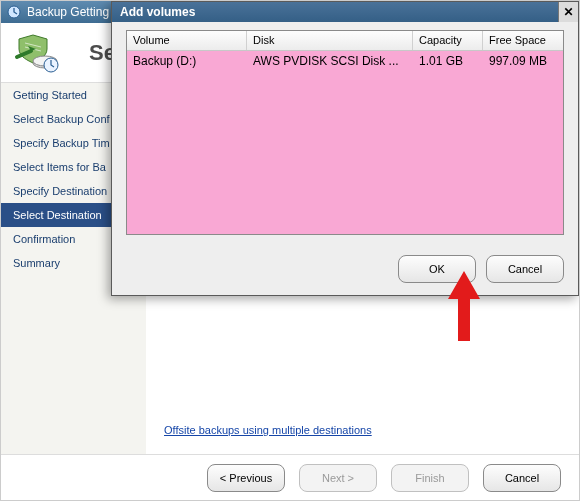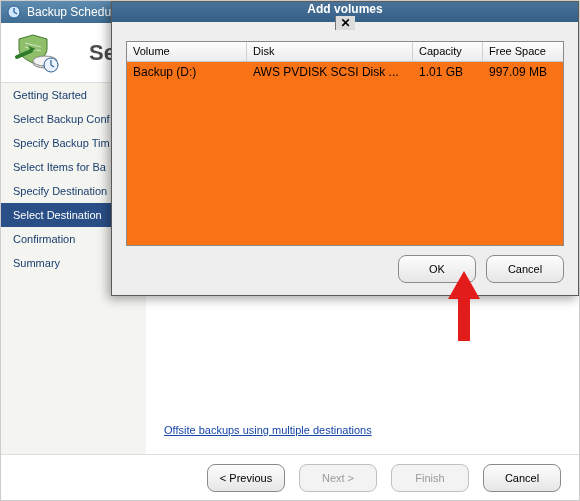--- a/index.html
+++ b/index.html
@@ -133,35 +133,35 @@
     width:468px; height:295px;
     background:#eeeeee;
     border:1px solid #5a5a5a;
     box-shadow: -3px 3px 10px rgba(0,0,0,0.35);
   }
   .modal-titlebar {
     height:20px;
     background:linear-gradient(#4a7299,#345f86);
     color:#fff;
     display:flex; align-items:center; justify-content:space-between;
-    padding-left:0;
-    font-size:12px; font-weight:bold;flex-direction:column;
+    padding-left:8px;
+    font-size:12px; font-weight:bold;
   }
   .modal-close {
     width:20px;height:20px;
     background:#dcdcdc;
     border-left:1px solid #777;
     display:flex;align-items:center;justify-content:center;
     font-family:Arial; font-weight:bold; font-size:12px; color:#000;
     cursor:pointer;
   }
 
   .listview {
-    position:absolute; left:14px; top:39px; right:14px; height:205px;
-    background:#f97316;
+    position:absolute; left:14px; top:28px; right:14px; height:205px;
+    background:#f9a8d4;
     border:1px solid #8a8a8a;
   }
   .lv-head {
     display:flex; height:20px;
     background:linear-gradient(#fdfdfd,#ececec);
     border-bottom:1px solid #c8c8c8;
     font-size:11px;
   }
   .lv-col {
     border-right:1px solid #d0d0d0;
@@ -194,21 +194,21 @@
 </head>
 <body>
 
 <div class="wiz-titlebar">
   <span class="ticon">
     <svg viewBox="0 0 14 14">
         <circle cx="7" cy="7" r="6" fill="#cfe6ff" stroke="#2b5f93"></circle>
         <path d="M7 3v4l3 2" stroke="#2b5f93" fill="none" stroke-width="1.3"></path>
       </svg>
   </span>
-  <span>Backup Schedu</span>
+  <span>Backup Getting</span>
 </div>
 
 <div class="wiz-header">
   <span class="big-icon">
     <svg viewBox="0 0 48 40">
       <path d="M6 6 L20 2 L34 6 L34 16 C34 24 24 28 20 30 C16 28 6 24 6 16 Z" fill="#8fbf6b" stroke="#3f7a2a"></path>
       <path d="M12 10 L28 14 M12 14 L28 18" stroke="#fff" stroke-width="1" opacity="0.6"></path>
       <path d="M4 24 L18 18" stroke="#2e7a2a" stroke-width="4" stroke-linecap="round"></path>
       <path d="M18 18 l-3 -5 l8 3 z" fill="#2e7a2a"></path>
       <ellipse cx="32" cy="30" rx="12" ry="5" fill="#dcdcdc" stroke="#888"></ellipse>

